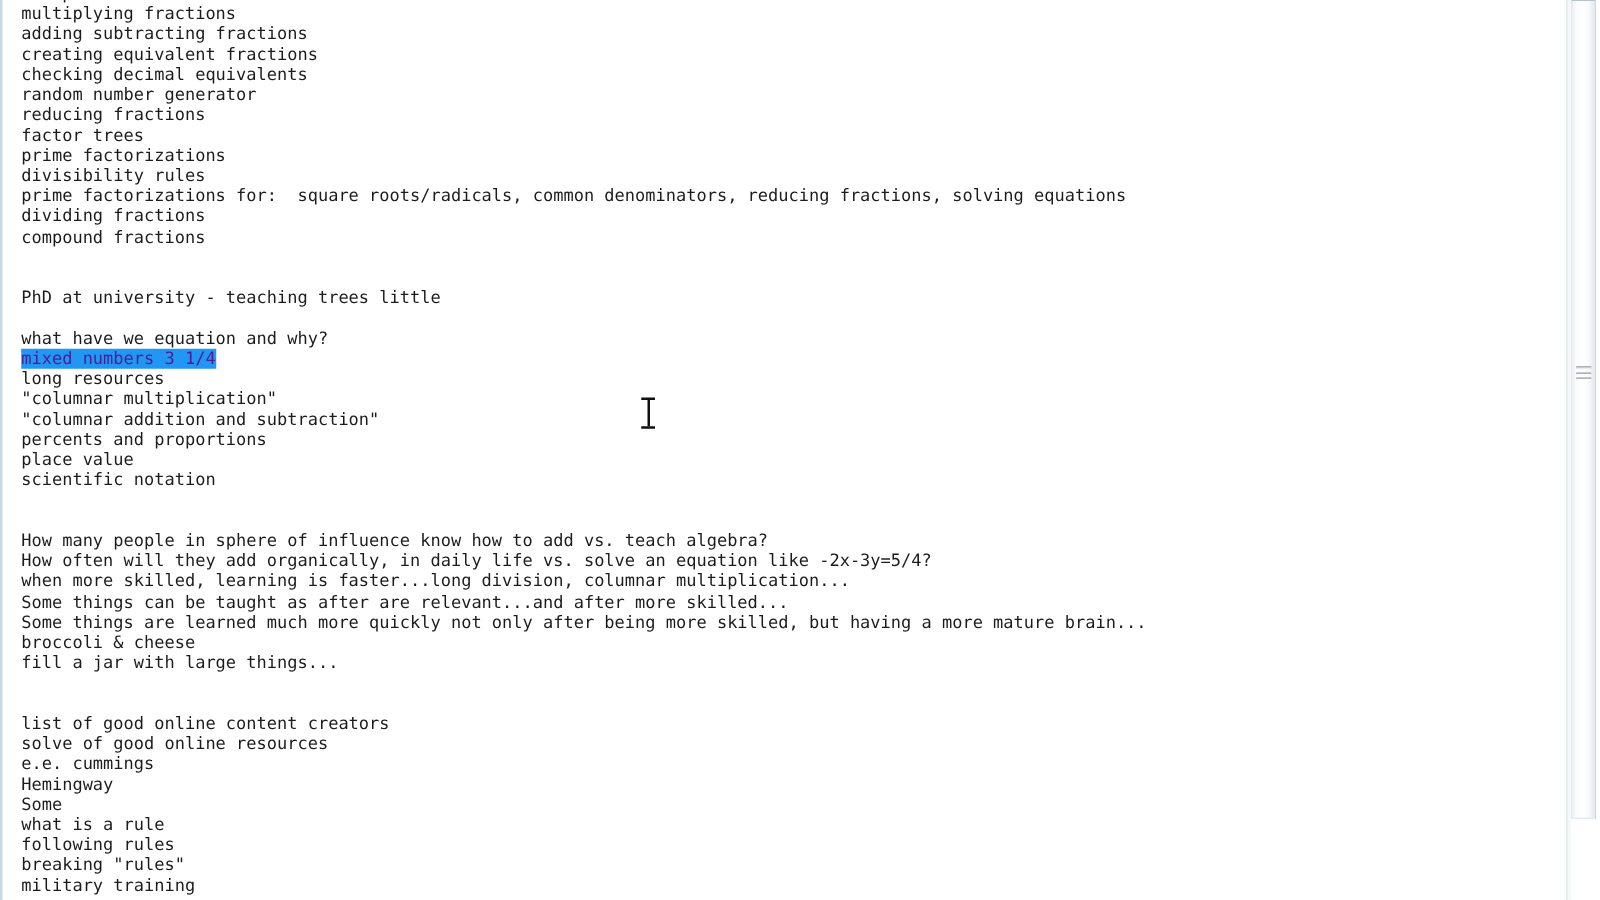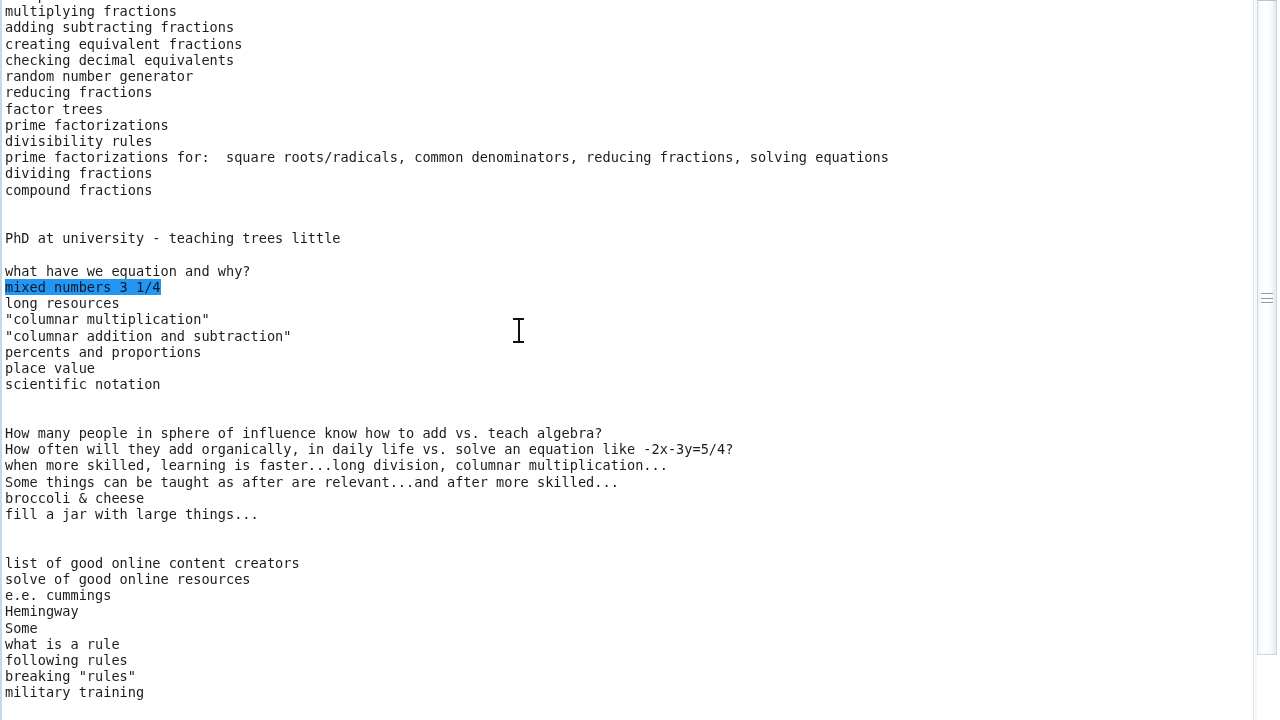--- a/index.html
+++ b/index.html
@@ -44,32 +44,32 @@
     width: 1253px;
   }
 
   .line {
     height: 16.22px;
     line-height: 16.22px;
     font-size: 13.6px;
     letter-spacing: 0px;
     color: #1c1c1c;
     white-space: pre;
-    padding-left: 3px;
+    padding-left: 15px;
     box-sizing: border-box;
     font-family: "DejaVu Sans Mono", "Liberation Mono", monospace;
   }
 
   .line.blank {
     color: transparent;
   }
 
   .line .sel {
     background: #2196f3;
-    color: #0f172a;
+    color: #4c1d95;
   }
 
   
   #scrollbar {
     position: absolute;
     right: 0;
     top: 0;
     width: 27px;
     height: 720px;
     background: linear-gradient(to right, #f4f7f8 0%, #fbfcfd 35%, #ffffff 100%);
@@ -178,20 +178,21 @@
         <div class="line">"columnar addition and subtraction"</div>
         <div class="line">percents and proportions</div>
         <div class="line">place value</div>
         <div class="line">scientific notation</div>
         <div class="line blank">&nbsp;</div>
         <div class="line blank">&nbsp;</div>
         <div class="line">How many people in sphere of influence know how to add vs. teach algebra?</div>
         <div class="line">How often will they add organically, in daily life vs. solve an equation like -2x-3y=5/4?</div>
         <div class="line">when more skilled, learning is faster...long division, columnar multiplication...</div>
         <div class="line">Some things can be taught as after are relevant...and after more skilled...</div>
+        <div class="line">Some things are learned much more quickly not only after being more skilled, but having a more mature brain...</div>
         <div class="line">broccoli &amp; cheese</div>
         <div class="line">fill a jar with large things...</div>
         <div class="line blank">&nbsp;</div>
         <div class="line blank">&nbsp;</div>
         <div class="line">list of good online content creators</div>
         <div class="line">solve of good online resources</div>
         <div class="line">e.e. cummings</div>
         <div class="line">Hemingway</div>
         <div class="line">Some</div>
         <div class="line">what is a rule</div>

